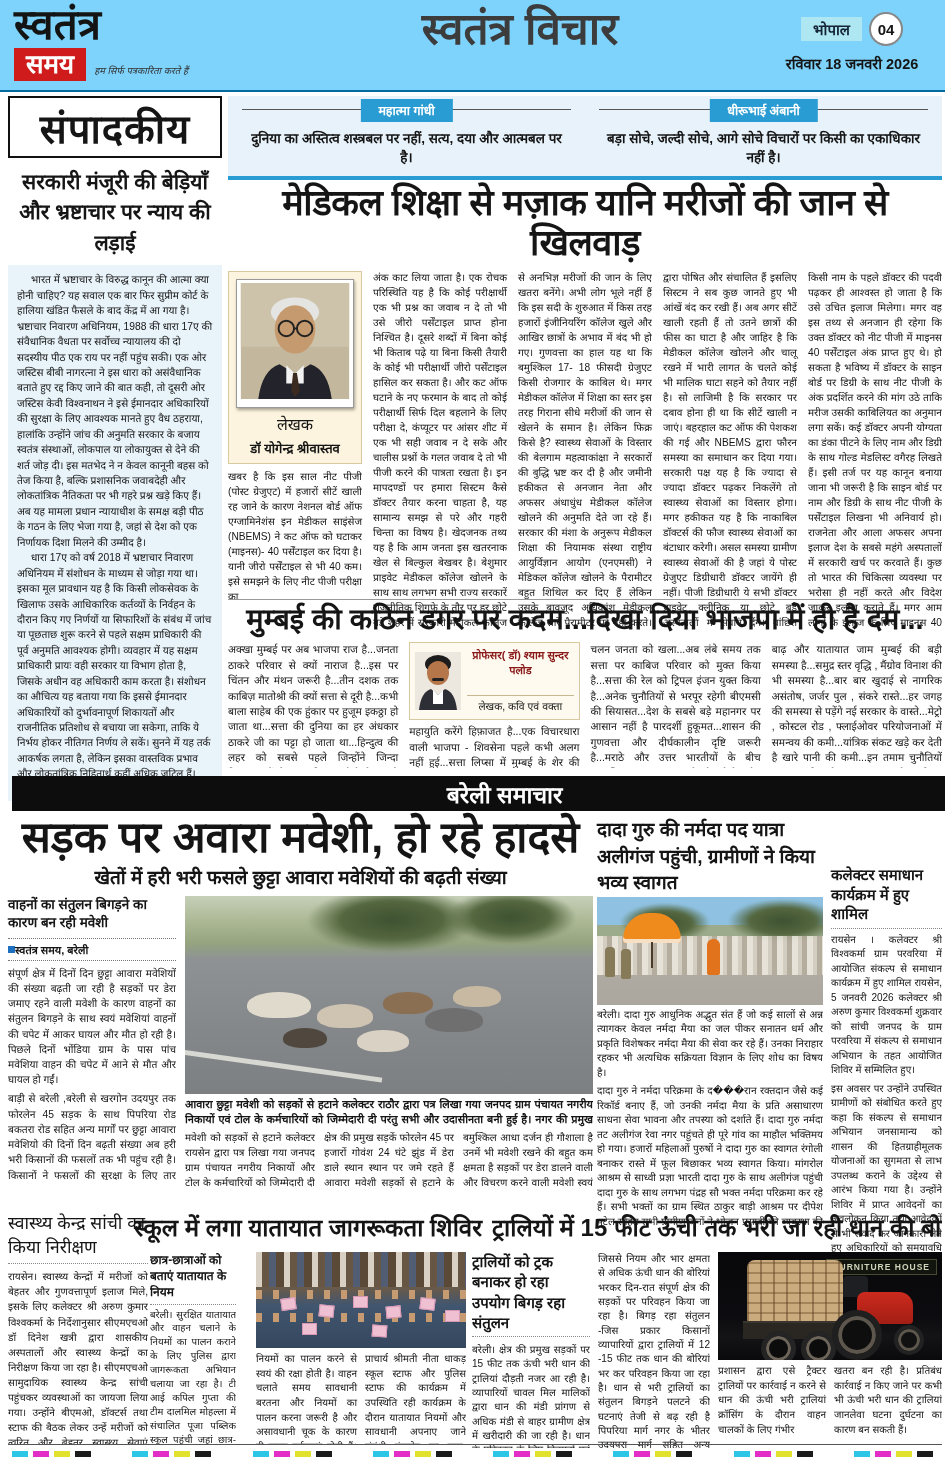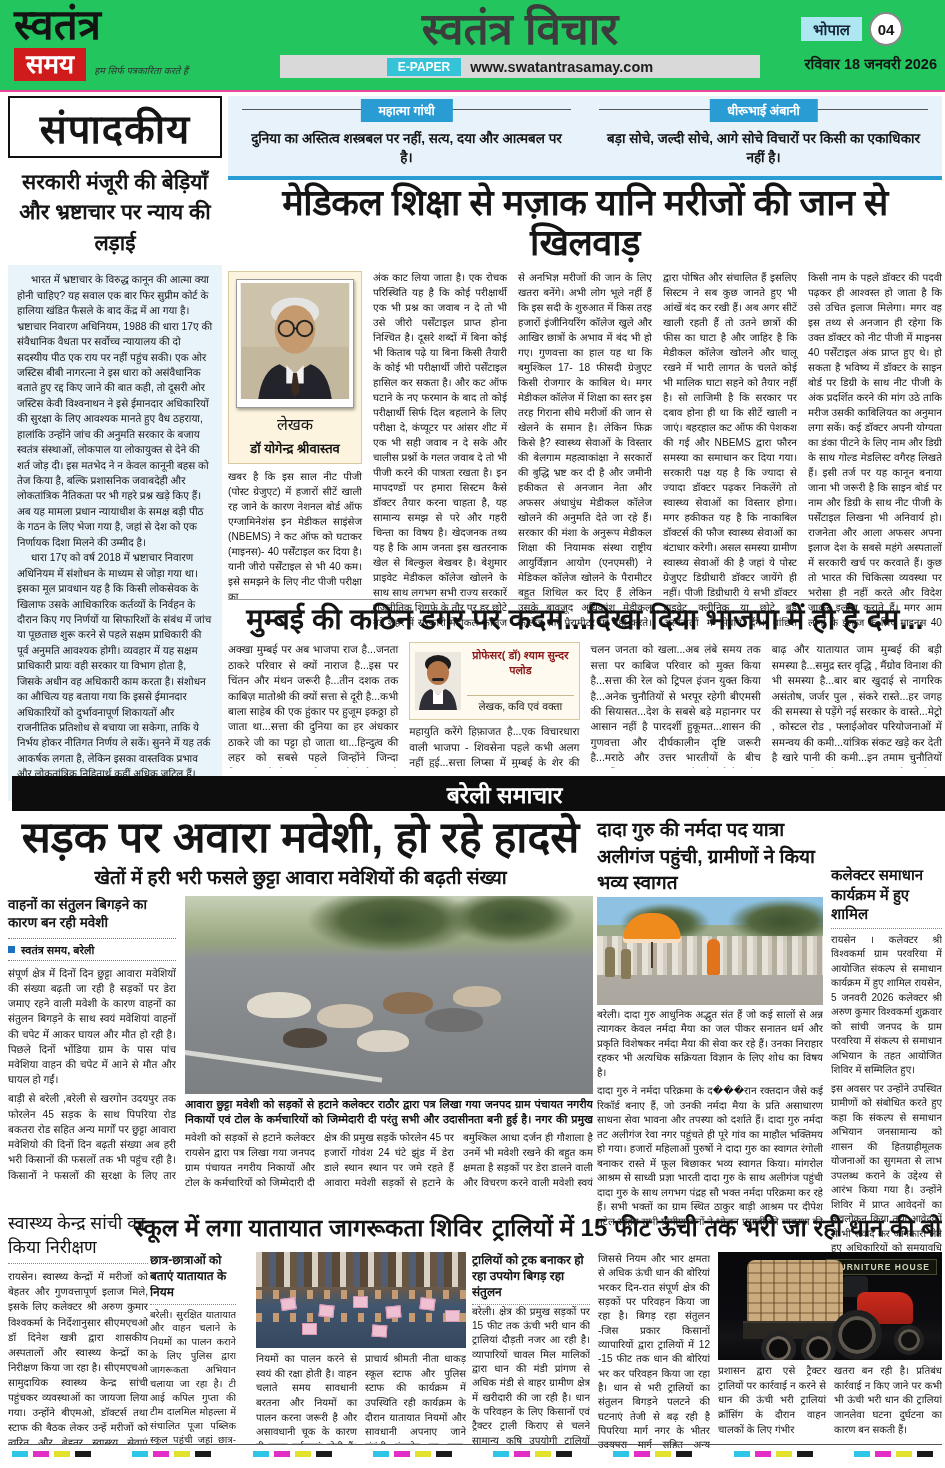--- a/index.html
+++ b/index.html
@@ -2,32 +2,32 @@
 <html><head>
 <meta charset="utf-8">
 <style>
   html,body{margin:0;padding:0;background:#e8e8e8;}
   #page{position:relative;width:945px;height:1468px;background:#fff;margin:0 auto;
         font-family:"Liberation Sans","DejaVu Sans",sans-serif;color:#151515;overflow:hidden;}
   .abs{position:absolute;}
   p{margin:0 0 4px;}
 
   
-  #masthead{left:0;top:0;width:945px;height:90px;border-bottom:2px solid #ec4899;background:#22c55e;}
+  #masthead{left:0;top:0;width:945px;height:90px;border-bottom:2px solid #0369a1;background:#7dd3fc;}
   .logo{left:14px;top:4px;width:268px;height:84px;}
   .logo-top{font-size:42px;font-weight:bold;line-height:1;color:#141414;}
   .logo-row{display:flex;align-items:flex-end;gap:8px;margin-top:2px;}
   .logo-red{background:#cf1b1b;color:#fff;font-weight:bold;font-size:26px;line-height:1.2;padding:1px 12px;}
   .tagline{font-size:9.5px;color:#333;font-style:italic;padding-bottom:4px;white-space:nowrap;}
   .center-block{left:280px;top:6px;width:480px;text-align:center;}
   .paper-title{font-size:44px;font-weight:bold;color:#3c3c3c;line-height:1.05;}
   .epaper-bar{margin-top:3px;background:#d9d9d9;height:23px;display:flex;align-items:center;justify-content:center;gap:9px;}
   .epaper-chip{background:#35c4d7;color:#fff;font-weight:bold;font-size:12px;padding:2px 11px;}
   .website{font-size:14.5px;font-weight:bold;color:#1e1e1e;}
-  .right-block{right:8px;top:12px;width:170px;text-align:right;}
+  .right-block{right:8px;top:12px;width:170px;text-align:center;}
   .city-row{display:flex;align-items:center;justify-content:center;gap:7px;}
   .city-chip{background:#aee6f2;font-weight:bold;font-size:15px;padding:2px 12px;color:#152535;}
   .page-circle{width:30px;height:30px;border:2px solid #888;border-radius:50%;display:flex;align-items:center;justify-content:center;font-weight:bold;font-size:15px;background:#fff;}
   .dateline{margin-top:7px;font-weight:bold;font-size:14.5px;}
 
   
   #quotes{left:228px;top:96px;width:714px;height:80px;background:#e7f2fa;border-bottom:4px solid #2a9cd4;display:flex;}
   .quote{flex:1;position:relative;padding:22px 16px 4px;}
   .quote-rule{position:absolute;top:13px;left:14px;right:14px;height:1px;background:#555;}
   .quote-pill{position:absolute;top:3px;left:50%;transform:translateX(-50%);background:#2a9cd4;color:#fff;font-weight:bold;font-size:12.5px;padding:3px 18px;white-space:nowrap;}
@@ -63,21 +63,21 @@
   
   #banner{left:12px;top:776px;width:921px;height:35px;background:#0d0d0d;color:#fff;display:flex;align-items:center;justify-content:center;font-size:23px;font-weight:bold;padding-left:32px;}
 
   
   #cattle{left:8px;top:815px;width:585px;height:396px;}
   .cat-head{font-size:43px;font-weight:900;text-align:center;line-height:1.05;white-space:nowrap;}
   .cat-sub{font-size:19px;font-weight:bold;text-align:center;margin-top:4px;}
   .cat-row{display:flex;gap:9px;margin-top:6px;}
   .cat-left{width:168px;}
   .cat-kicker{font-size:13.5px;font-weight:bold;line-height:1.35;}
-  .byline{display:flex;align-items:center;gap:6px;border-top:1px dotted #777;border-bottom:1px dotted #777;padding:3px 0;margin:5px 0;font-weight:bold;font-size:11px;}
+  .byline{display:flex;align-items:center;border-top:1px dotted #777;border-bottom:1px dotted #777;padding:3px 0;margin:5px 0;font-weight:bold;font-size:11px;}
   .byline-sq{width:7px;height:7px;background:#1d6fbf;flex:none;}
   .cat-left-body{font-size:10.3px;line-height:1.48;text-align:justify;height:214px;overflow:hidden;}
   .cat-right{flex:1;min-width:0;}
   .cat-caption{font-size:11px;font-weight:bold;text-align:justify;line-height:1.35;margin-top:3px;height:30px;overflow:hidden;}
   .cat-cols{display:flex;gap:9px;margin-top:4px;height:58px;overflow:hidden;}
 
   
   #dada{left:597px;top:817px;width:226px;}
   .dada-head{font-size:19px;font-weight:bold;line-height:1.4;}
   .dada-body{font-size:10.2px;line-height:1.42;text-align:justify;height:222px;overflow:hidden;margin-top:3px;}
@@ -99,21 +99,21 @@
   .sch-kicker{font-size:12px;font-weight:bold;line-height:1.35;border-bottom:1px dotted #888;padding-bottom:3px;margin-bottom:3px;}
   .sch-body{font-size:9.8px;line-height:1.42;text-align:justify;overflow:hidden;height:136px;}
   .sch-c2{flex:1;min-width:0;}
   .sch-cols{display:flex;gap:8px;margin-top:4px;height:92px;overflow:hidden;}
   .sch-cols .ncol{font-size:10px;}
 
   
   #paddy-head{left:492px;top:1210px;width:450px;height:36px;font-size:24px;font-weight:900;white-space:nowrap;overflow:hidden;}
   #paddy{left:472px;top:1252px;width:470px;height:196px;display:flex;gap:8px;overflow:hidden;}
   .pad-c1{width:118px;flex:none;}
-  .pad-kicker{font-size:12px;font-weight:bold;line-height:1.35;border-bottom:1px dotted #888;padding-bottom:3px;margin-bottom:0;}
+  .pad-kicker{font-size:15px;font-weight:bold;line-height:1.35;border-bottom:1px dotted #888;padding-bottom:3px;margin-bottom:6px;}
   .pad-b1{font-size:10.1px;line-height:1.42;text-align:justify;height:140px;overflow:hidden;}
   .pad-c2{width:112px;flex:none;font-size:10.1px;line-height:1.42;text-align:justify;overflow:hidden;}
   .pad-c3{flex:1;min-width:0;}
   .pad-caps{display:flex;gap:8px;margin-top:4px;height:80px;overflow:hidden;}
   .pad-caps .ncol{font-size:10px;}
 
   
   .photo{position:relative;overflow:hidden;background:#888;}
   .tree{position:absolute;border-radius:50%;background:radial-gradient(closest-side,#3f5232 0%,#54673f 60%,rgba(84,103,63,0) 100%);filter:blur(1px);}
   
@@ -176,24 +176,20 @@
   <div id="masthead" class="abs">
     <div class="logo abs">
       <div class="logo-top">स्वतंत्र</div>
       <div class="logo-row">
         <div class="logo-red">समय</div>
         <div class="tagline">हम सिर्फ पत्रकारिता करते हैं</div>
       </div>
     </div>
     <div class="center-block abs">
       <div class="paper-title">स्वतंत्र विचार</div>
-      <div class="epaper-bar">
-        <span class="epaper-chip">E-PAPER</span>
-        <span class="website">www.swatantrasamay.com</span>
-      </div>
     </div>
     <div class="right-block abs">
       <div class="city-row">
         <span class="city-chip">भोपाल</span>
         <span class="page-circle">04</span>
       </div>
       <div class="dateline">रविवार 18 जनवरी 2026</div>
     </div>
   </div>
 

